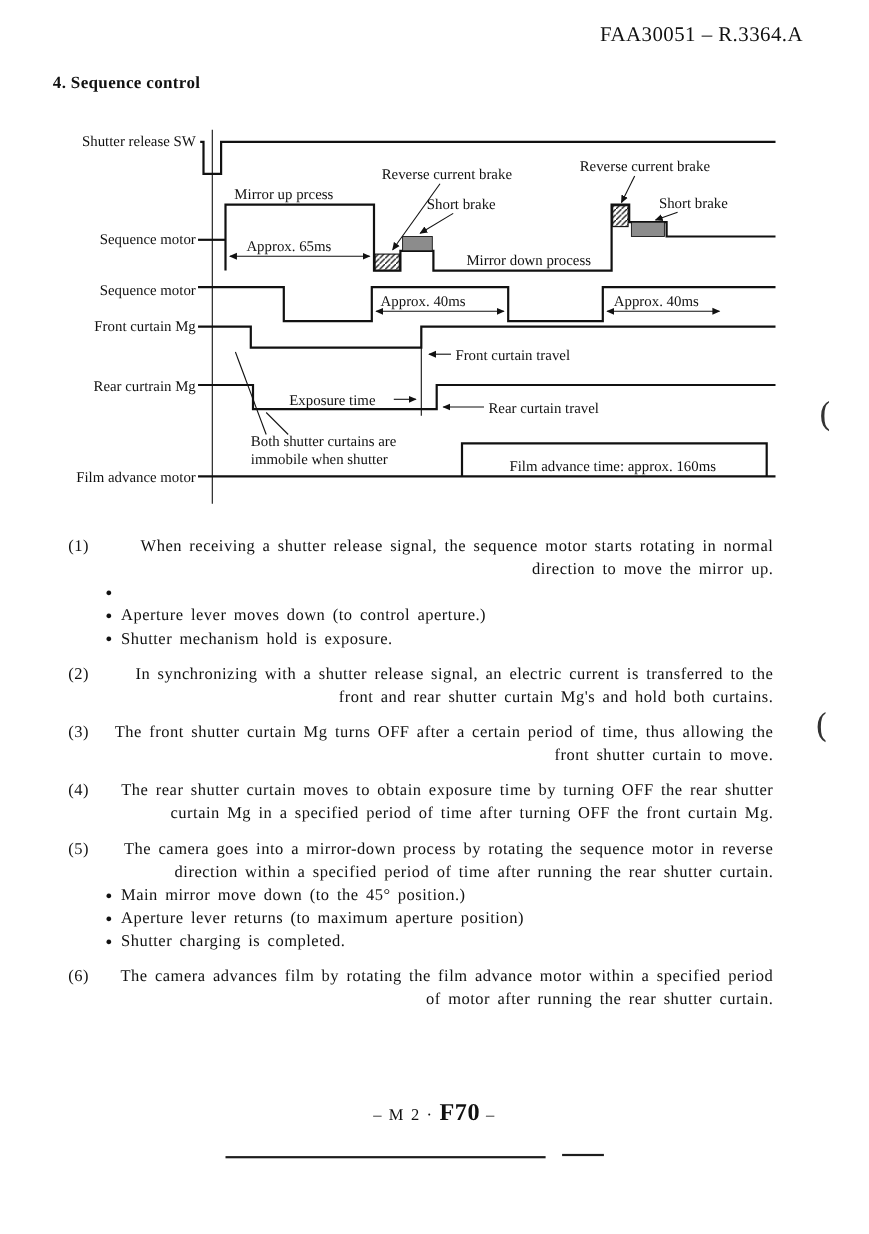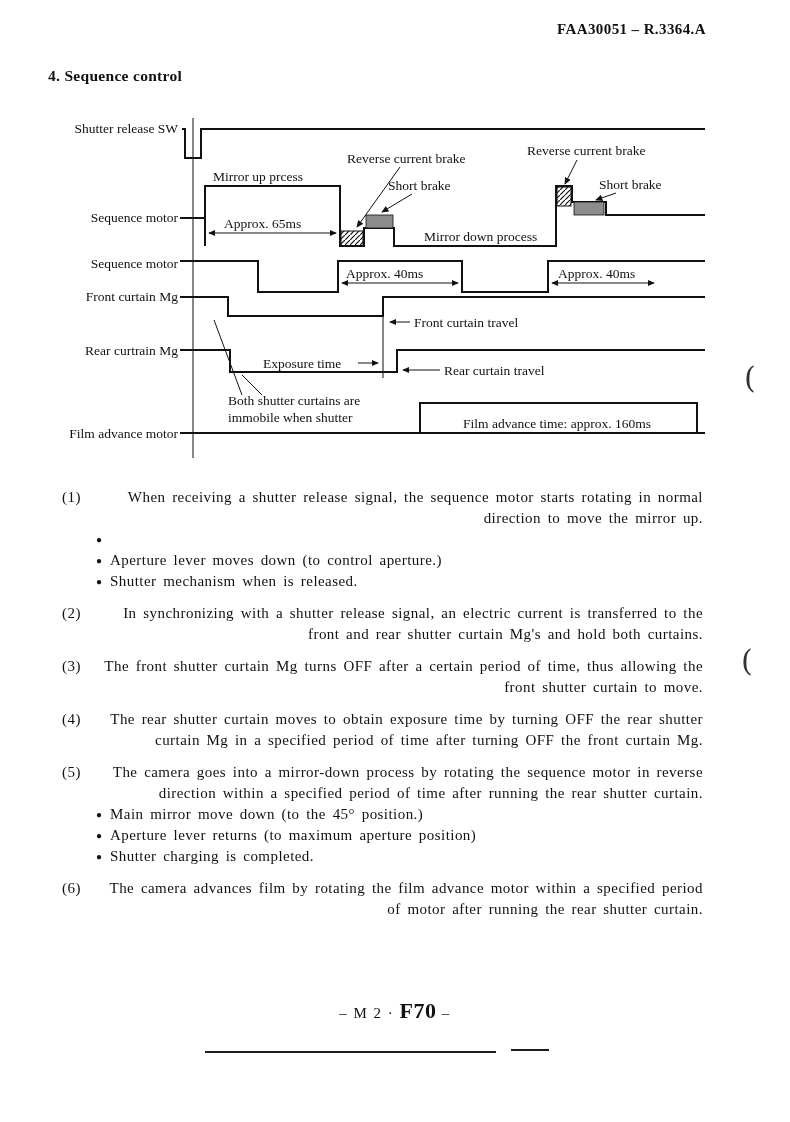--- a/index.html
+++ b/index.html
@@ -3,21 +3,21 @@
 <meta charset="utf-8">
 <style>
   html,body { margin:0; padding:0; background:#e8e8e8; }
   .page {
     position:relative; width:790px; height:1122px; background:#ffffff;
     font-family:"Liberation Serif", serif; color:#111; overflow:hidden;
     margin:0 auto;
   }
   .doc-ref {
     position:absolute; top:21px; left:0; width:706px; text-align:right;
-    font-weight:bold; font-size:15px; letter-spacing:0.4px;
+    font-weight:normal; font-size:19px; letter-spacing:0.4px;padding-left:24px;
   }
   .section-title {
     position:absolute; top:67px; left:48px;
     font-weight:bold; font-size:15.5px; letter-spacing:0.3px;
   }
   svg.diagram { position:absolute; top:0; left:0; }
   svg.diagram text { font-family:"Liberation Serif", serif; font-size:13.5px; fill:#111; }
   svg.diagram .wf { stroke:#111; stroke-width:2; fill:none; }
   svg.diagram .thin { stroke:#111; stroke-width:1; fill:none; }
 
@@ -145,21 +145,21 @@
         <p>When receiving a shutter release signal, the sequence motor starts rotating in normal direction to move the mirror up.</p>
         <div class="bullet">
           <span class="bmark">●</span>
         </div>
         <div class="bullet">
           <span class="bmark">●</span>
           <span>Aperture lever moves down (to control aperture.)</span>
         </div>
         <div class="bullet">
           <span class="bmark">●</span>
-          <span>Shutter mechanism when is released.</span>
+          <span>Shutter mechanism hold is exposure.</span>
         </div>
       </div>
     </div>
 
     <div class="item">
       <span class="num">(2)</span>
       <div class="content">
         <p>In synchronizing with a shutter release signal, an electric current is transferred to the front and rear shutter curtain Mg's and hold both curtains.</p>
       </div>
     </div>

